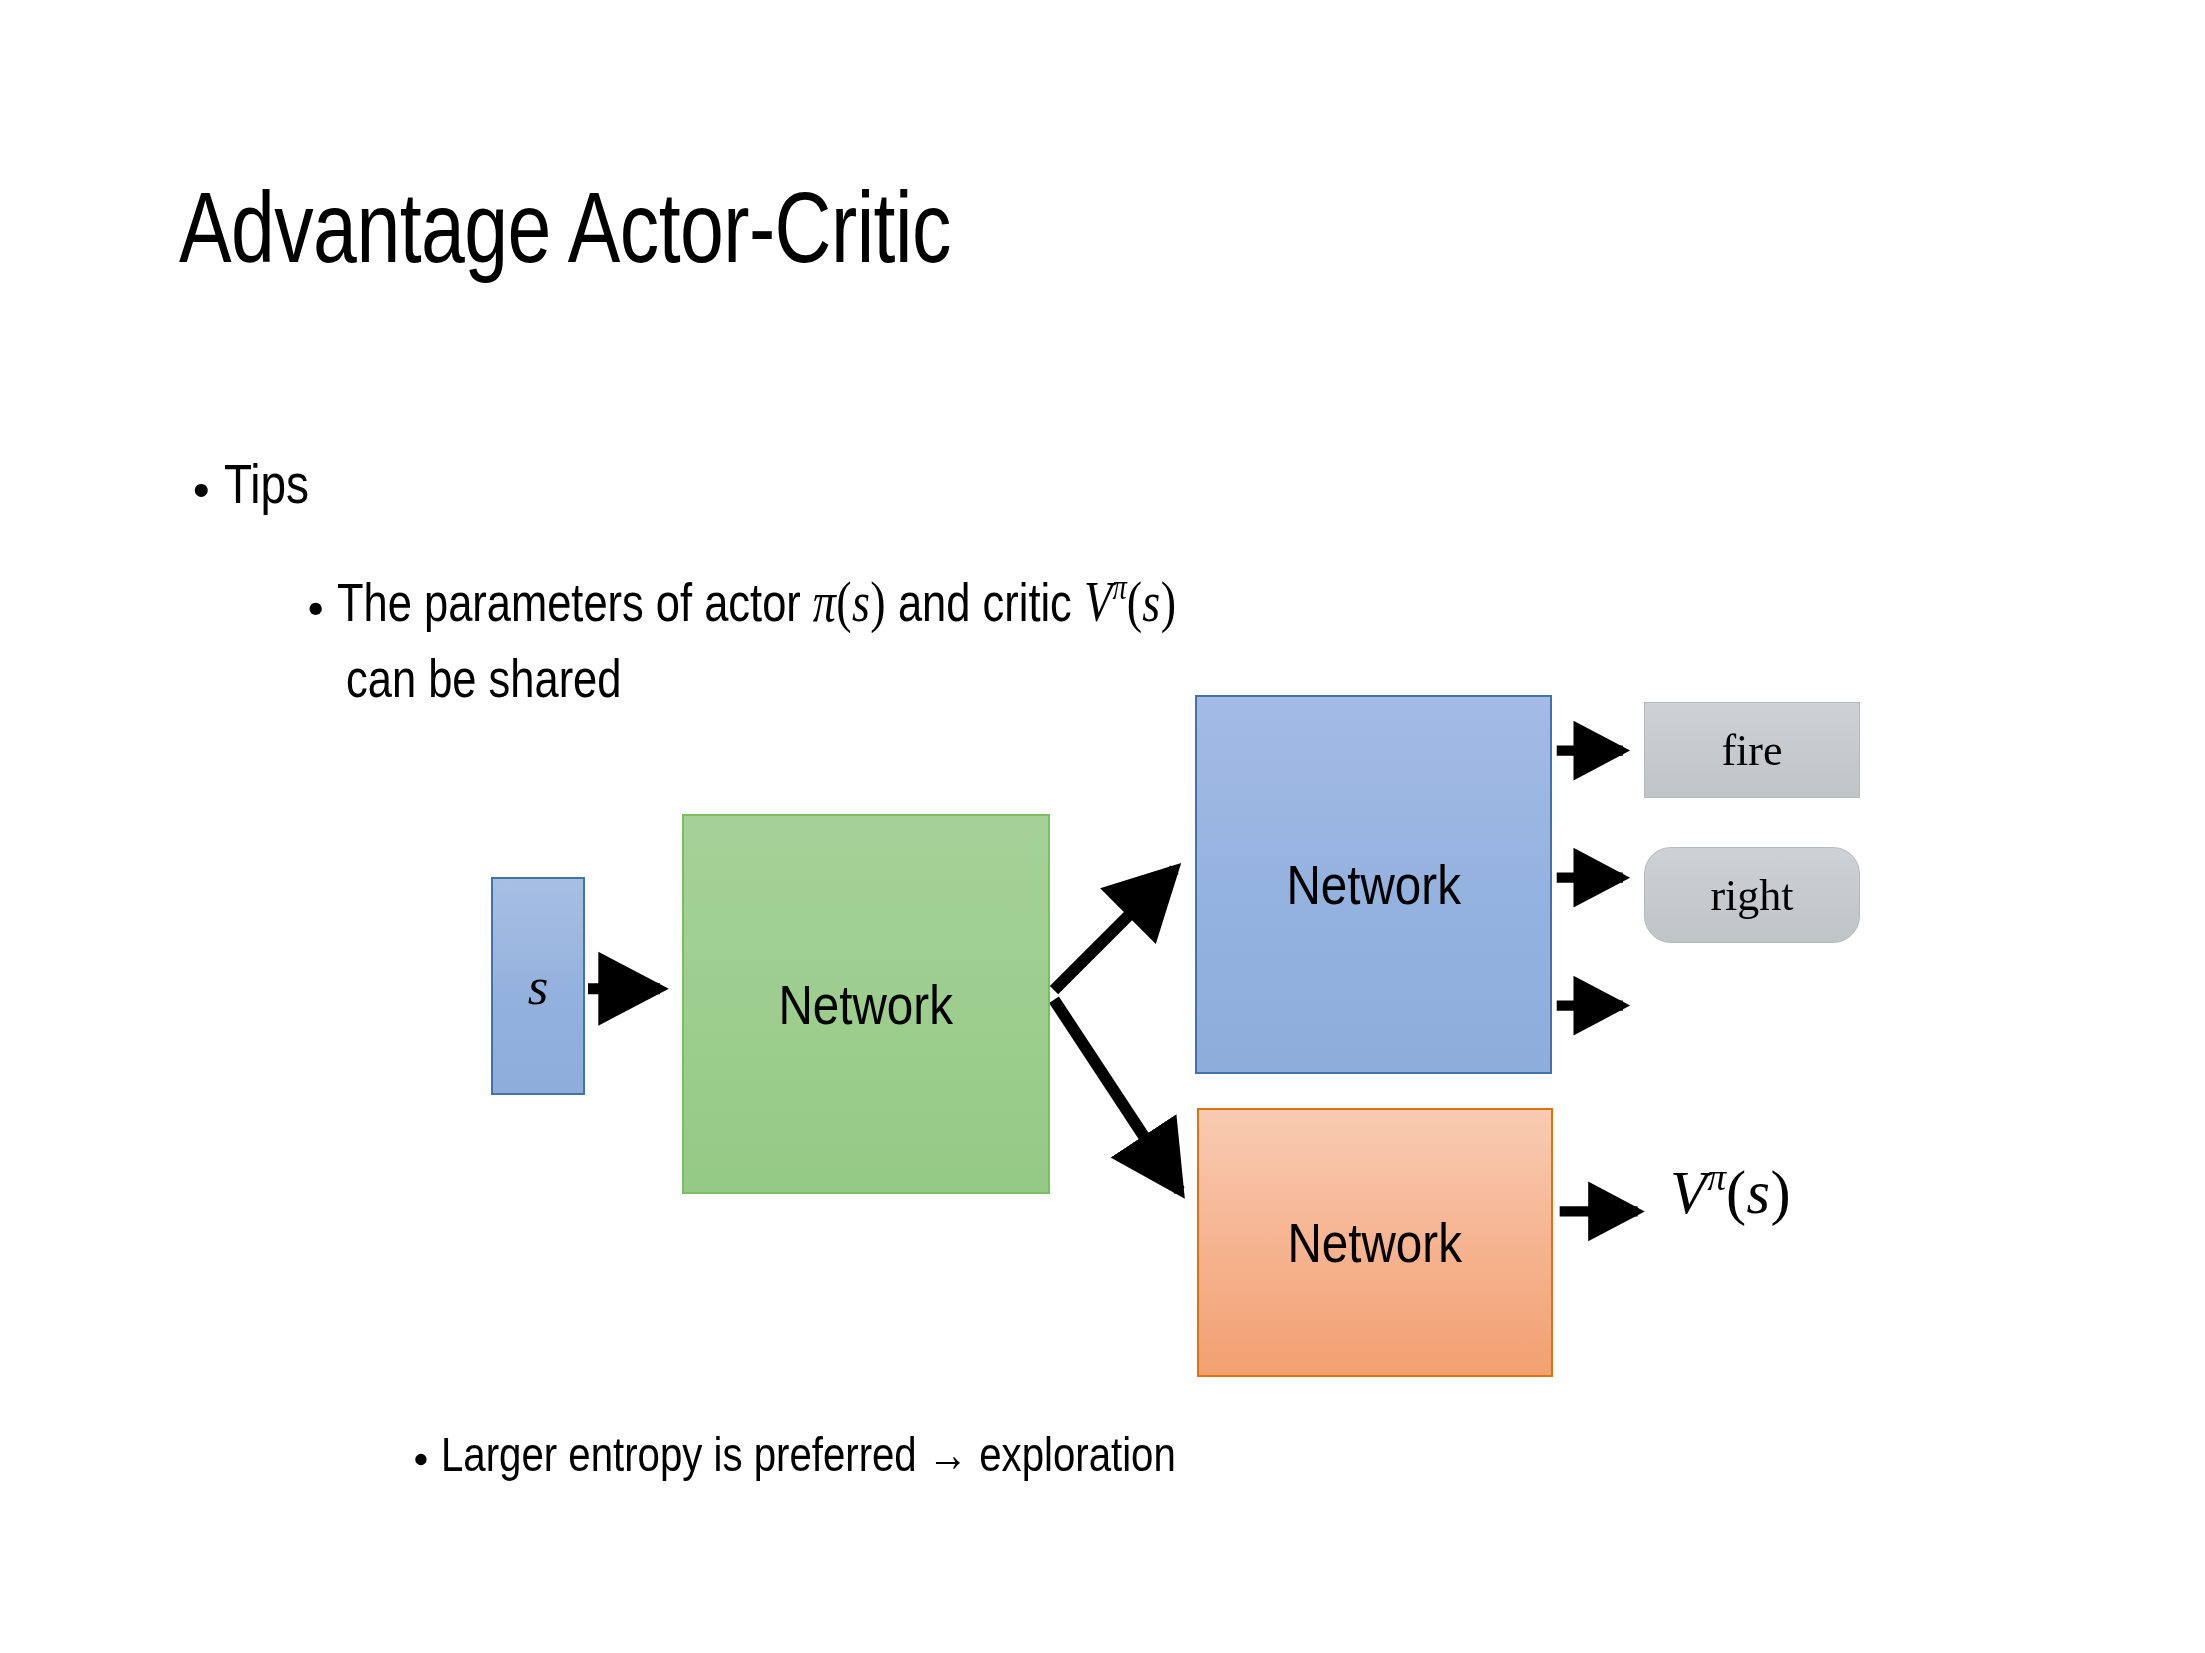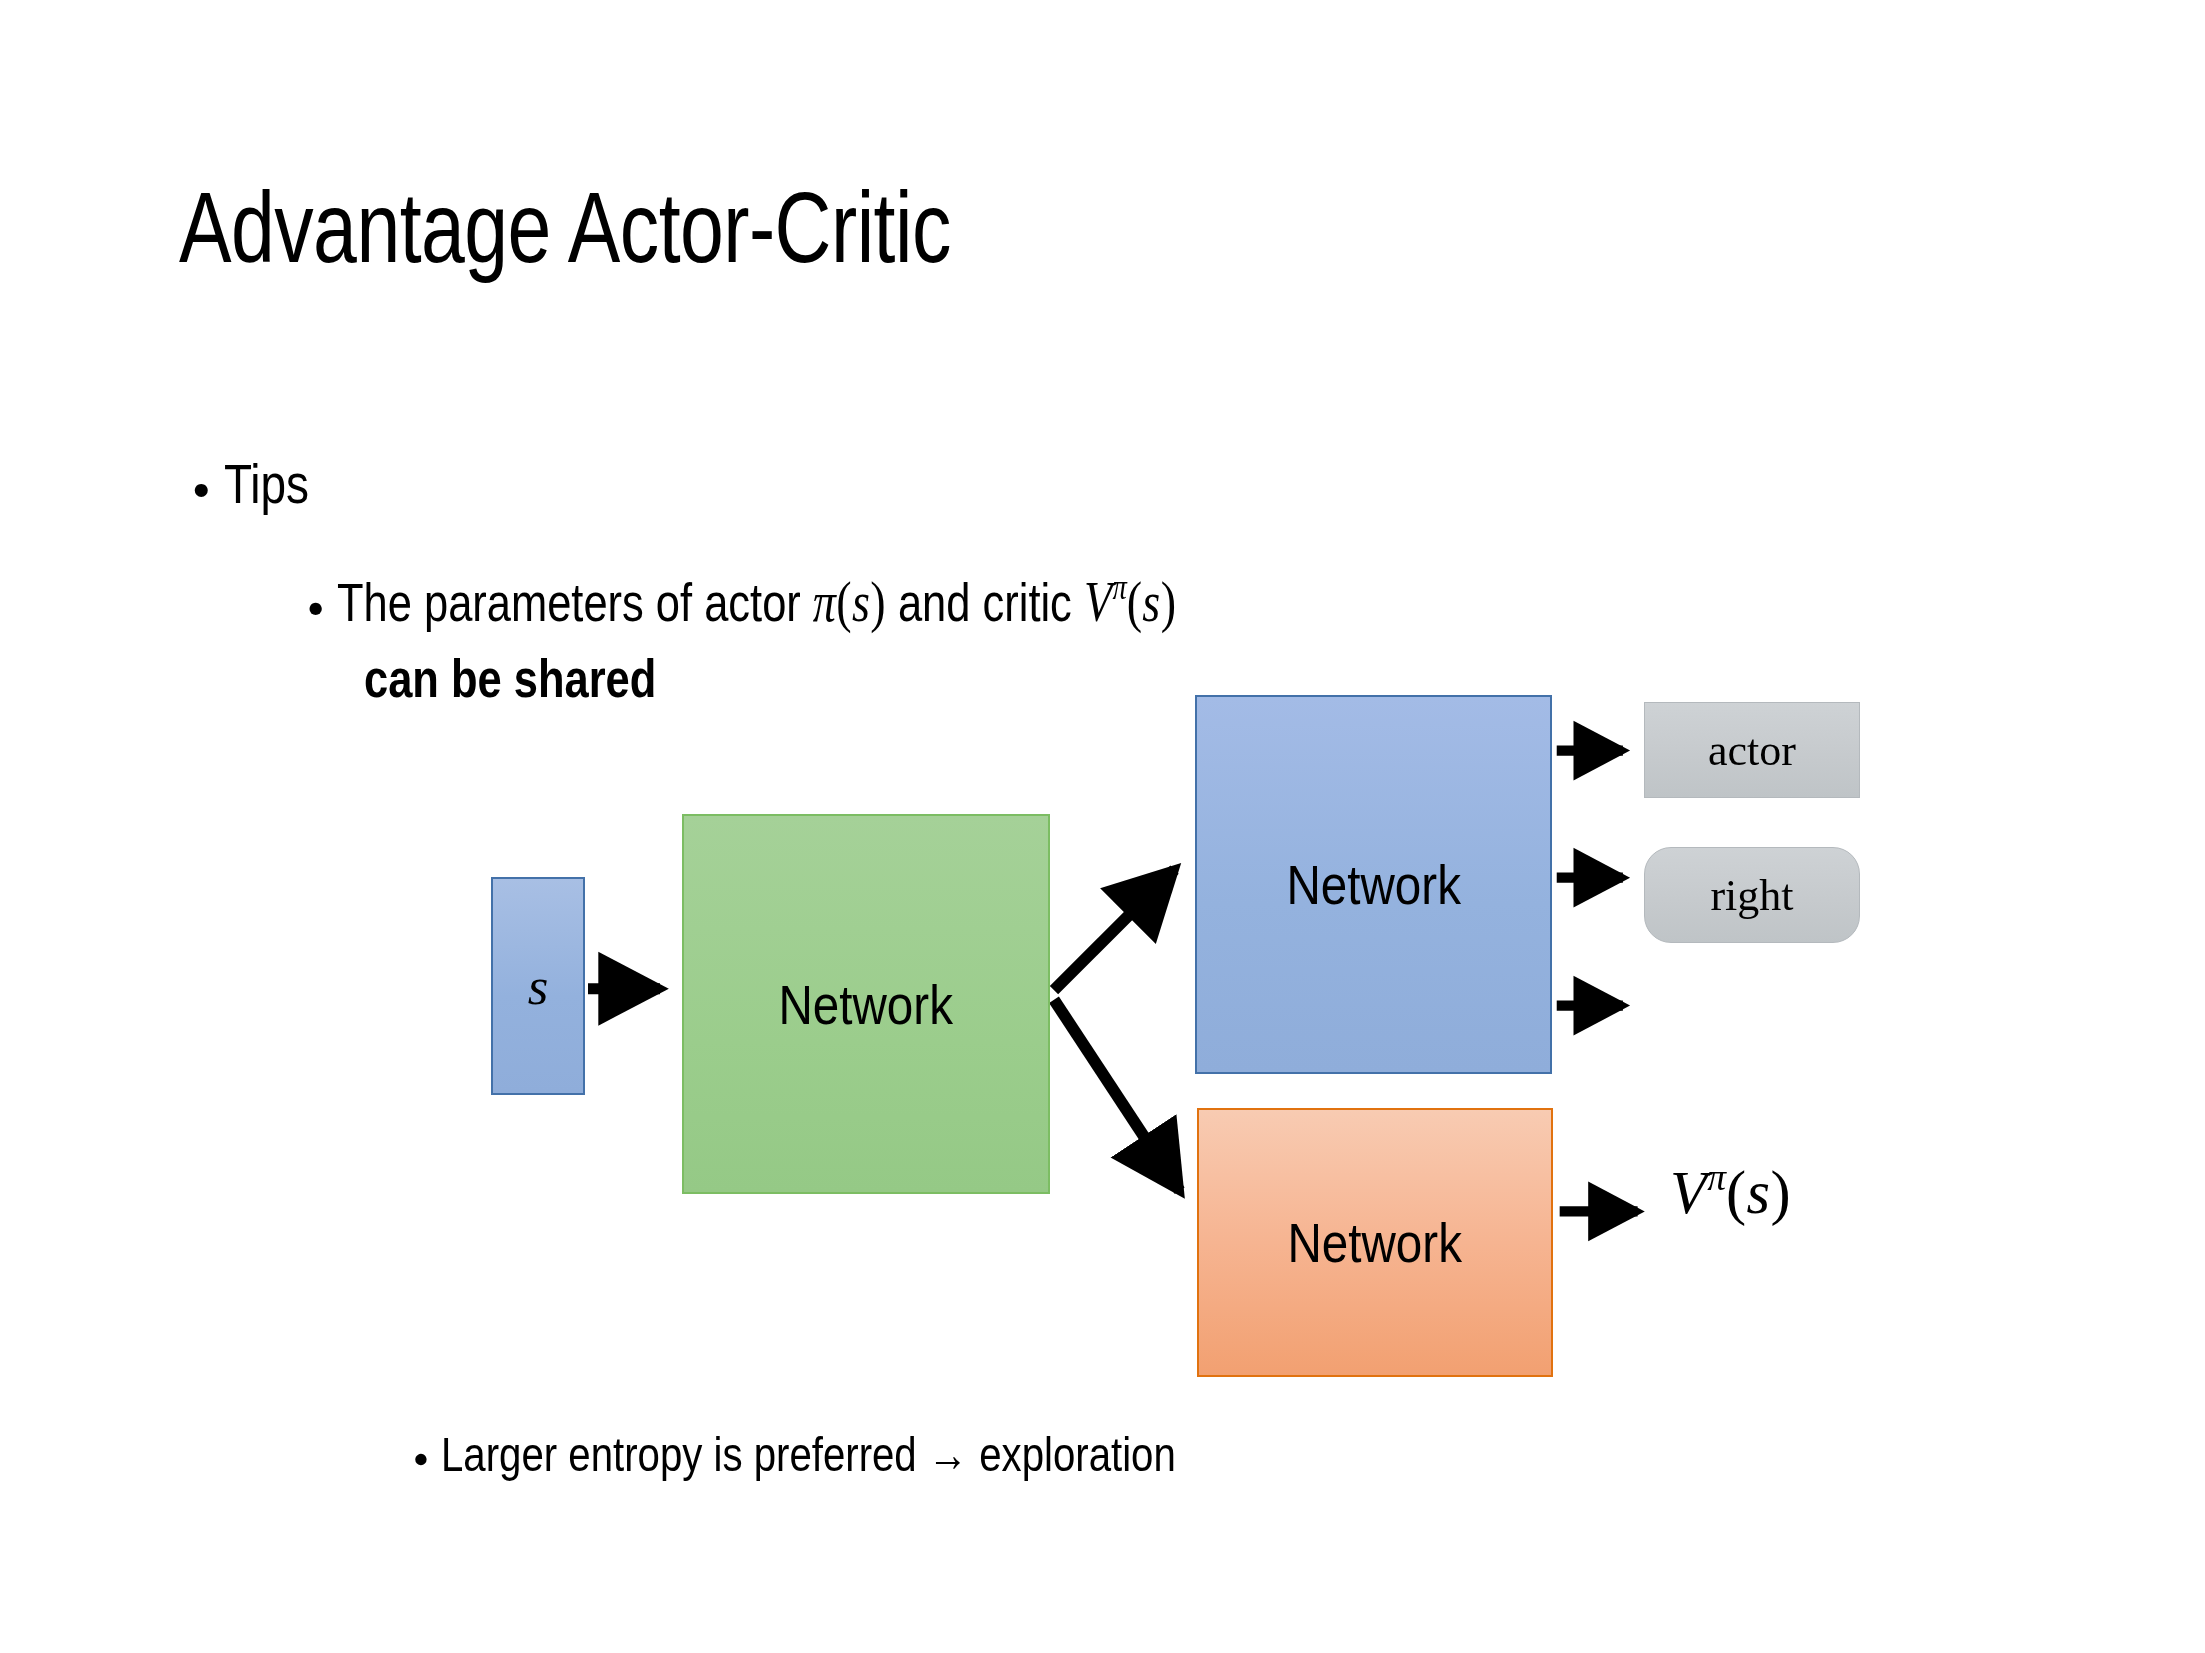--- a/index.html
+++ b/index.html
@@ -33,21 +33,21 @@
     margin-right:0.46em;
   }
   .btxt{display:inline-block;transform:scaleX(0.82);transform-origin:left center;}
 
   .lvl1{font-size:56px;line-height:1.22;}
   .lvl2{font-size:53px;line-height:1.22;}
   .lvl3{font-size:49px;line-height:1.22;}
 
   .b-tips{left:173px;top:450px;}
   .b-params{left:288px;top:567px;}
-  .b-shared{left:345px;top:647px;font-weight:bold;}
+  .b-shared{left:327px;top:647px;}
   .b-entropy{left:288px;top:1316px;}
   .b-larger{left:394px;top:1425px;}
 
   
   .mth{
     font-family:"Liberation Serif","DejaVu Serif",serif;
     font-style:italic;
     font-size:1.06em;
     letter-spacing:0.4px;
   }
@@ -192,21 +192,21 @@
 
     <div class="node n-blue">
       <span class="lbl">Network</span>
     </div>
 
     <div class="node n-orange">
       <span class="lbl">Network</span>
     </div>
 
     <div class="node n-gray g-left">
-      <span class="lbl">actor</span>
+      <span class="lbl">fire</span>
     </div>
     <div class="node n-gray g-right">
       <span class="lbl">right</span>
     </div>
 
     <div class="vout">
       <span class="mth"><span>V</span><span class="sup">π</span><span class="paren">(</span><span>s</span><span class="paren">)</span></span>
     </div>
 
   </div>

